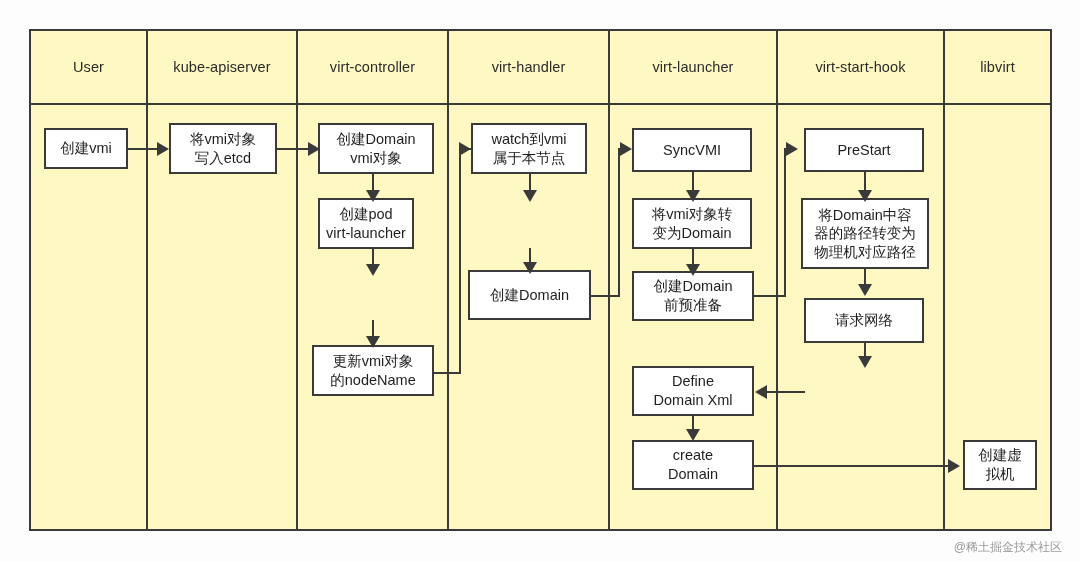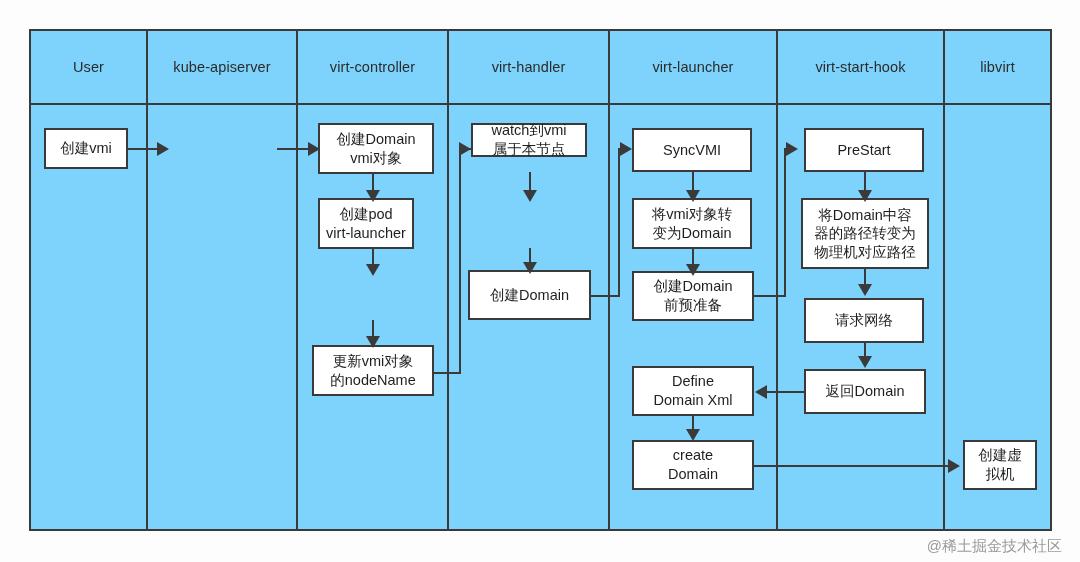--- a/index.html
+++ b/index.html
@@ -23,21 +23,21 @@
   }
   
   .frame {
     position: absolute;
     left: 29px;
     top: 29px;
     width: 1023px;
     height: 502px;
     border: 2px solid #3a3a3a;
     box-sizing: border-box;
-    background: #7dd3fc;
+    background: #fef9c3;
   }
   .lane-div {
     position: absolute;
     top: 0;
     width: 2px;
     height: 100%;
     background: #3a3a3a;
   }
   .header-rule {
     position: absolute;
@@ -102,21 +102,21 @@
   .arrow.down {
     border-left: 7px solid transparent;
     border-right: 7px solid transparent;
     border-top: 12px solid #3a3a3a;
   }
   
   .watermark {
     position: absolute;
     right: 18px;
     bottom: 6px;
-    font-size: 15px;
+    font-size: 12px;
     color: #9a9a9a;
     white-space: nowrap;
     z-index: 6;
   }
 </style>
 </head>
 <body>
 
 <div id="canvas">
 
@@ -194,32 +194,34 @@
   <div class="arrow left" style="left:755px;top:385px"></div>
 
   <div class="seg v" style="left:692px;top:415px;height:22px"></div>
   <div class="arrow down" style="left:686px;top:429px"></div>
 
   <div class="seg h" style="left:754px;top:465px;width:204px"></div>
   <div class="arrow right" style="left:948px;top:459px"></div>
 
   <div class="node" style="left:44px;top:128px;width:84px;height:41px">创建vmi</div>
 
+  <div class="node" style="left:169px;top:123px;width:108px;height:51px">将vmi对象
+写入etcd</div>
 
   <div class="node" style="left:318px;top:123px;width:116px;height:51px">创建Domain
 vmi对象</div>
 
   <div class="node" style="left:318px;top:198px;width:96px;height:51px">创建pod
 virt-launcher</div>
 
 
   <div class="node" style="left:312px;top:345px;width:122px;height:51px">更新vmi对象
 的nodeName</div>
 
-  <div class="node" style="left:471px;top:123px;width:116px;height:34px">watch到vmi
+  <div class="node" style="left:471px;top:123px;width:116px;height:51px">watch到vmi
 属于本节点</div>
 
 
   <div class="node" style="left:468px;top:270px;width:123px;height:50px">创建Domain</div>
 
   <div class="node" style="left:632px;top:128px;width:120px;height:44px">SyncVMI</div>
 
   <div class="node" style="left:632px;top:198px;width:120px;height:51px">将vmi对象转
 变为Domain</div>
 
@@ -233,20 +235,19 @@
 Domain</div>
 
   <div class="node" style="left:804px;top:128px;width:120px;height:44px">PreStart</div>
 
   <div class="node" style="left:801px;top:198px;width:128px;height:71px">将Domain中容
 器的路径转变为
 物理机对应路径</div>
 
   <div class="node" style="left:804px;top:298px;width:120px;height:45px">请求网络</div>
 
-  <div class="node" style="left:804px;top:369px;width:122px;height:45px">返回Domain</div>
 
   <div class="node" style="left:963px;top:440px;width:74px;height:50px">创建虚
 拟机</div>
 
   <div class="watermark">@稀土掘金技术社区</div>
 
 </div>
 
 </body></html>

